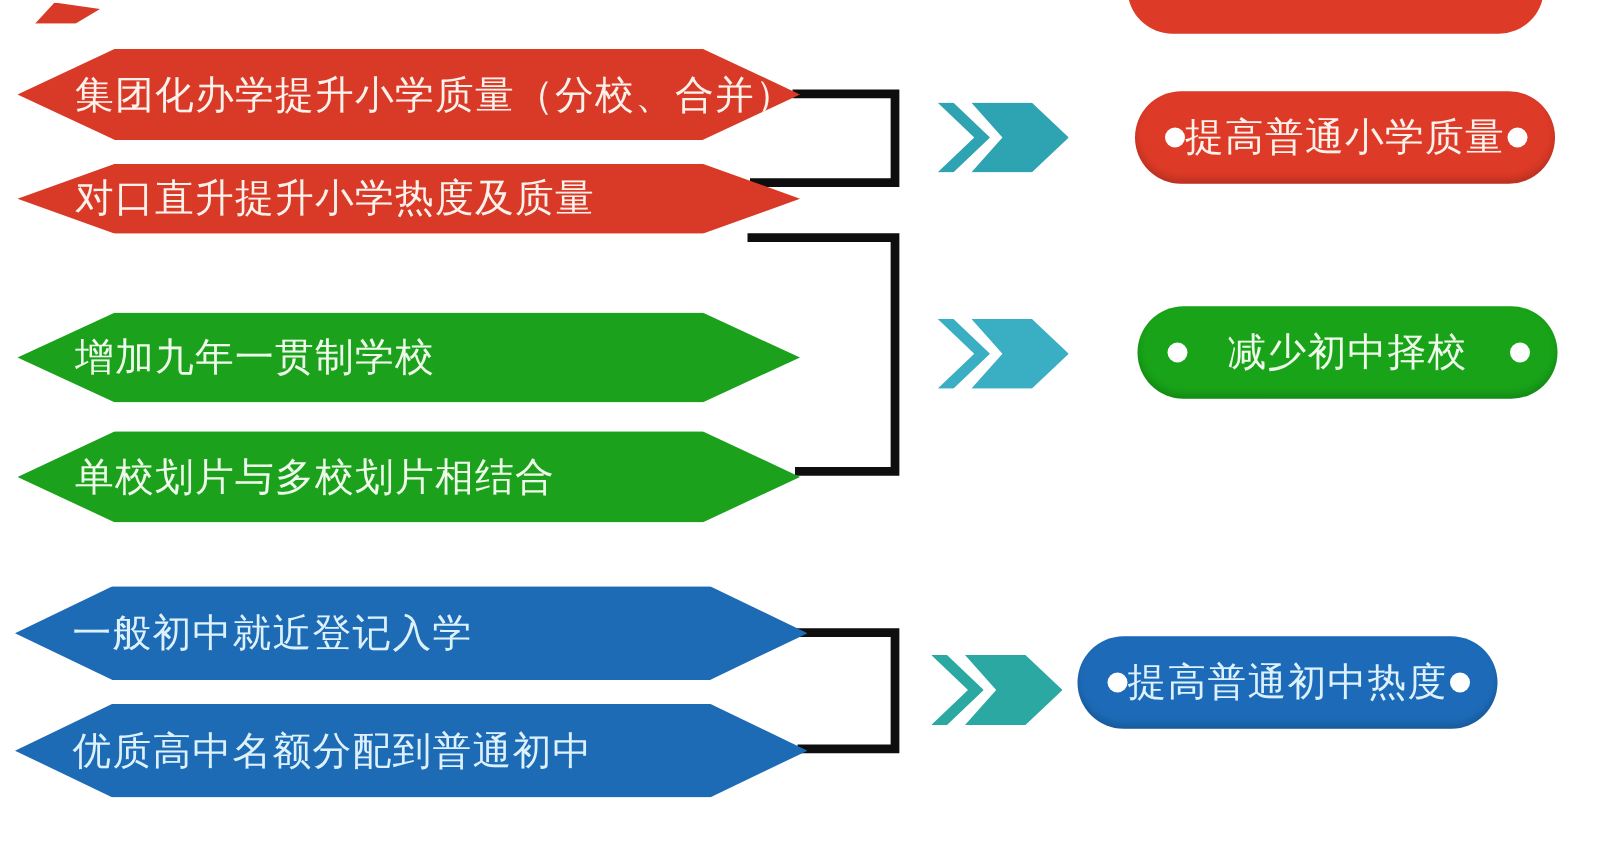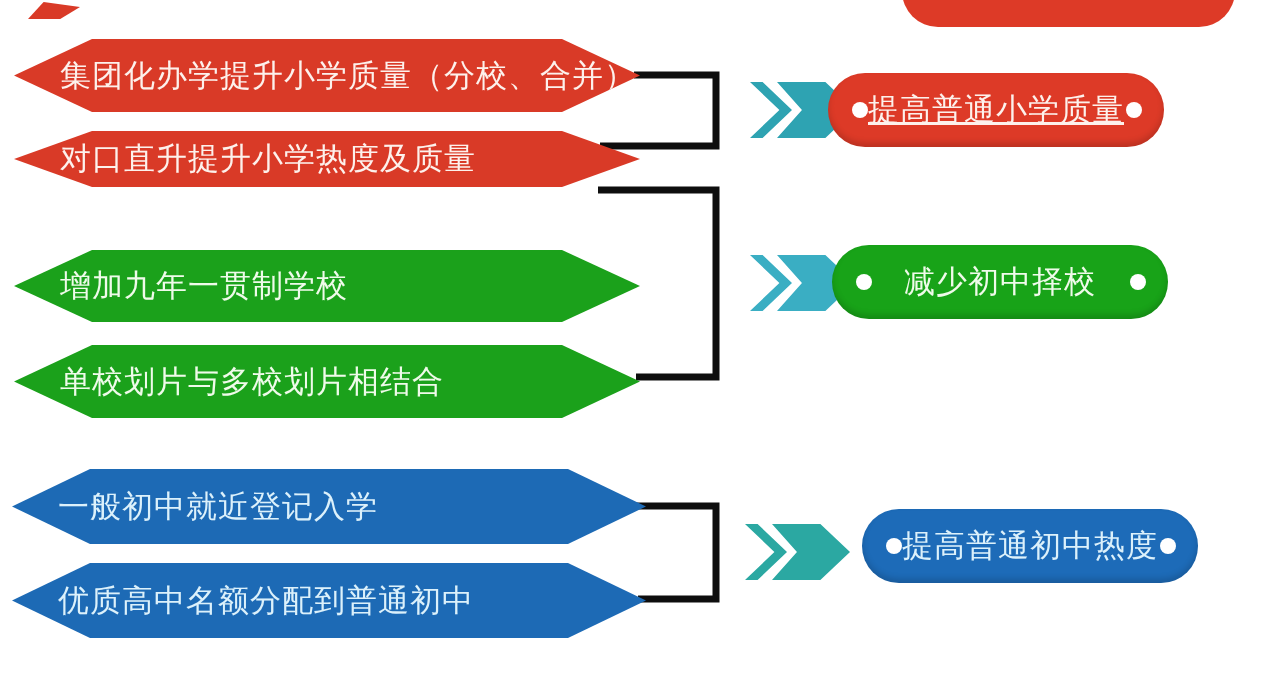--- a/index.html
+++ b/index.html
@@ -84,22 +84,22 @@
   }
   .pill .dot {
     position: absolute;
     top: calc(50% - 8px);
     width: 16px; height: 16px;
     border-radius: 50%;
     background: #ffffff;
   }
   .pill .dot.left  { left: 24px; }
   .pill .dot.right { right: 22px; }
-  .p1 { left: 828px; top: 73px; text-decoration: underline; }
-  .p2 { left: 832px; top: 245px; }
+  .p1 { left: 908px; top: 73px; }
+  .p2 { left: 910px; top: 245px; }
   .p3 { left: 862px; top: 509px; }
 
   
   .frag-pill {
     position: absolute;
     left: 902px; top: -46px;
     width: 333px; height: 73px;
     border-radius: 36px;
   }
   .frag-tip {

